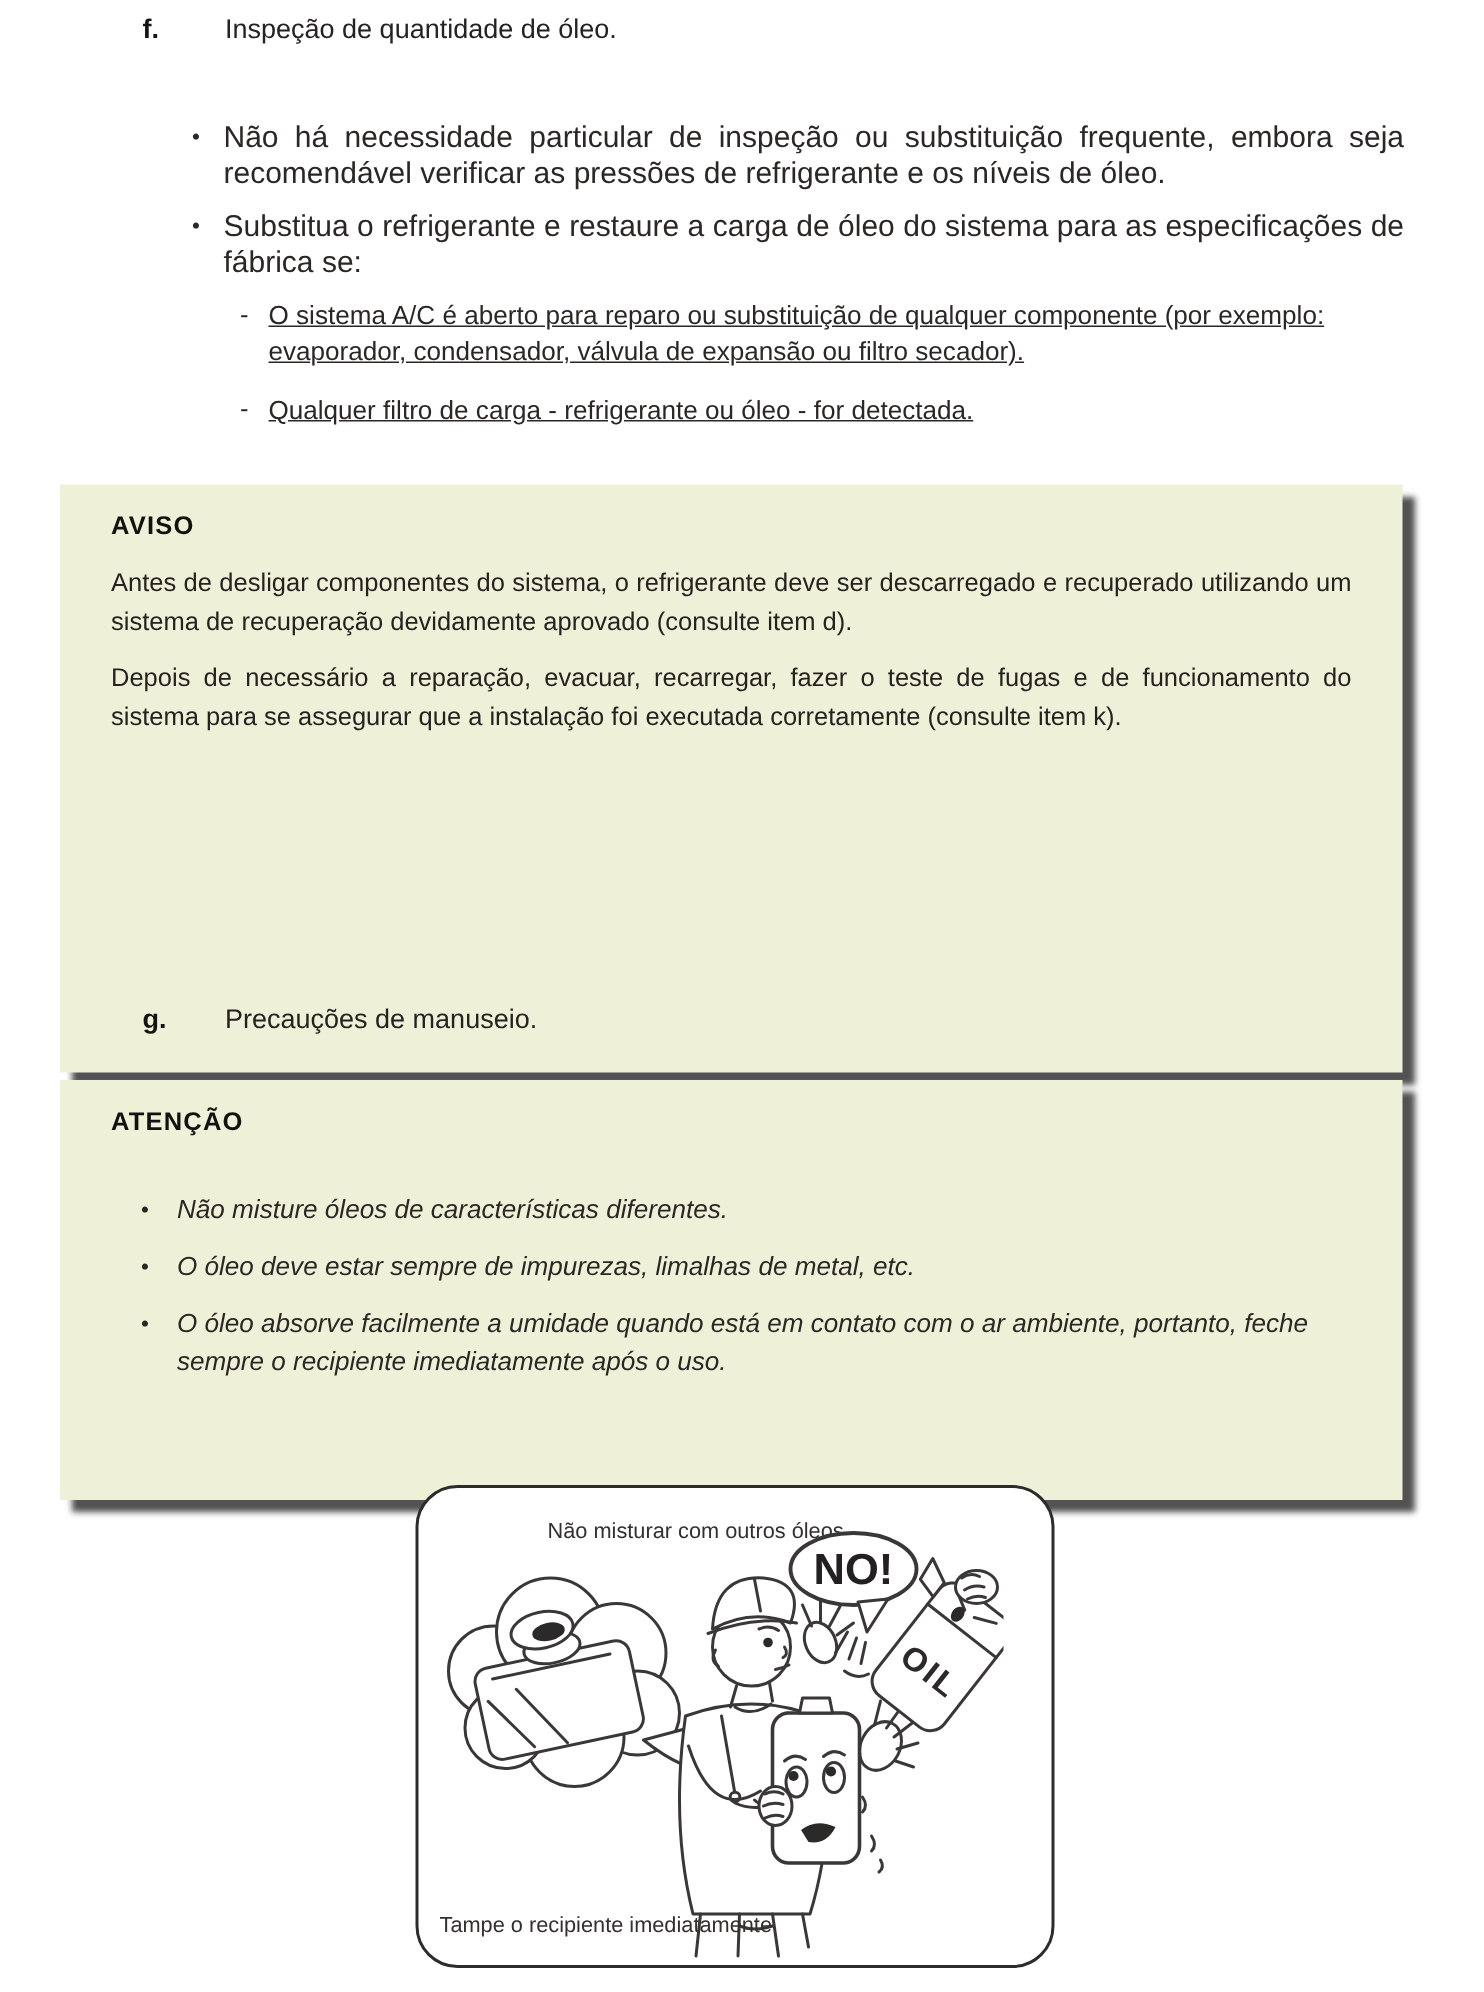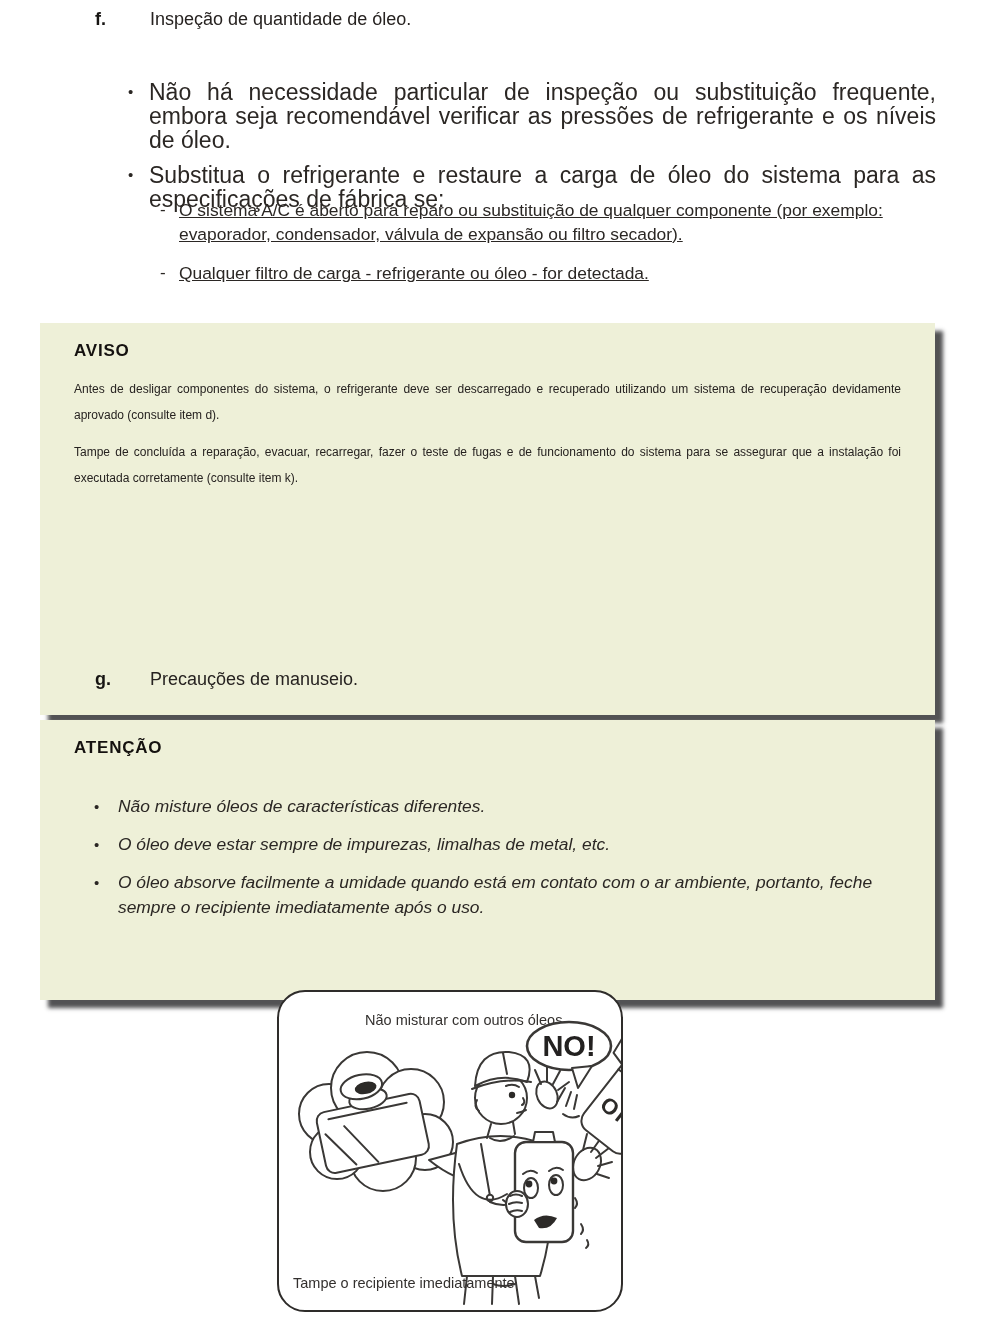--- a/index.html
+++ b/index.html
@@ -14,53 +14,53 @@
 
   
   .sec-heading { display:flex; font-size:18px; line-height:22px; }
   .sec-heading .sec-label { font-weight:bold; width:55px; color:#161412; }
   .sec-heading .sec-title { font-weight:normal; color:#262220; }
 
   
   .f-bullets { width:808px; }
   .f-bullet { display:flex; margin-bottom:11px; }
   .f-bullet .marker { width:21px; flex:0 0 21px; font-size:15px; line-height:24px; color:#2b2724; }
-  .f-bullet .txt { flex:1; font-size:23px; line-height:24px; text-align:justify; }
+  .f-bullet .txt { flex:1; font-size:20px; line-height:24px; text-align:justify; }
 
   .f-subs { width:778px; }
   .f-sub { display:flex; margin-bottom:15px; }
   .f-sub .marker { width:19px; flex:0 0 19px; font-size:17px; line-height:24px; }
   .f-sub .txt { flex:1; font-size:17.4px; line-height:24px;text-decoration:underline; }
 
   
   .notice-box {
     width:895px;
     background:#eef0d8;
     box-shadow:8px 8px 4px rgba(58,58,60,0.88);
     padding:18px 34px 20px 34px;
   }
   .notice-title {
     font-weight:bold; font-size:17px; letter-spacing:0.8px;
     color:#14110f; margin-bottom:15px;
   }
   .notice-box p {
-    font-size:12px; line-height:26px; text-align:justify;
+    font-size:17px; line-height:26px; text-align:justify;
     margin-bottom:11px; color:#262220;
   }
   .notice-box p:last-child { margin-bottom:0; }
 
   .a-bullets { margin-top:36px; margin-left:20px; }
   .a-bullet { display:flex; margin-bottom:13px; }
   .a-bullet .marker { width:24px; flex:0 0 24px; font-size:15px; line-height:25px; }
   .a-bullet .txt { flex:1; font-size:17.4px; line-height:25px;font-style:italic; }
   .a-bullet:last-child { margin-bottom:0; }
 
   
   .illu-frame {
-    width:346px; height:322px;
+    width:426px; height:322px;
     border:2.5px solid #2e2c2a;
     border-radius:28px;
     background:#ffffff;
     overflow:hidden;
   }
   .illu-frame svg { display:block; }
   .sketch { stroke:#3a3836; fill:none; stroke-width:2; stroke-linecap:round; stroke-linejoin:round; }
   .sketch-fill { stroke:#3a3836; fill:#ffffff; stroke-width:2; stroke-linejoin:round; }
   .caption-text { fill:#33302e; font-family:"Liberation Sans",sans-serif; font-size:14.5px; }
 </style>
@@ -90,21 +90,21 @@
   </div>
   <div class="f-sub">
     <span class="marker">-</span>
     <span class="txt">Qualquer filtro de carga - refrigerante ou óleo - for detectada.</span>
   </div>
 </div>
 
 <div class="abs notice-box" style="top:323px; left:40px; height:392px;">
   <div class="notice-title">AVISO</div>
   <p>Antes de desligar componentes do sistema, o refrigerante deve ser descarregado e recuperado utilizando um sistema de recuperação devidamente aprovado (consulte item d).</p>
-  <p>Tampe de concluída a reparação, evacuar, recarregar, fazer o teste de fugas e de funcionamento do sistema para se assegurar que a instalação foi executada corretamente (consulte item k).</p>
+  <p>Depois de necessário a reparação, evacuar, recarregar, fazer o teste de fugas e de funcionamento do sistema para se assegurar que a instalação foi executada corretamente (consulte item k).</p>
 </div>
 
 <div class="abs sec-heading" style="top:668px; left:95px;">
   <span class="sec-label">g.</span>
   <span class="sec-title">Precauções de manuseio.</span>
 </div>
 
 <div class="abs notice-box" style="top:720px; left:40px; height:280px;">
   <div class="notice-title">ATENÇÃO</div>
   <div class="a-bullets">

